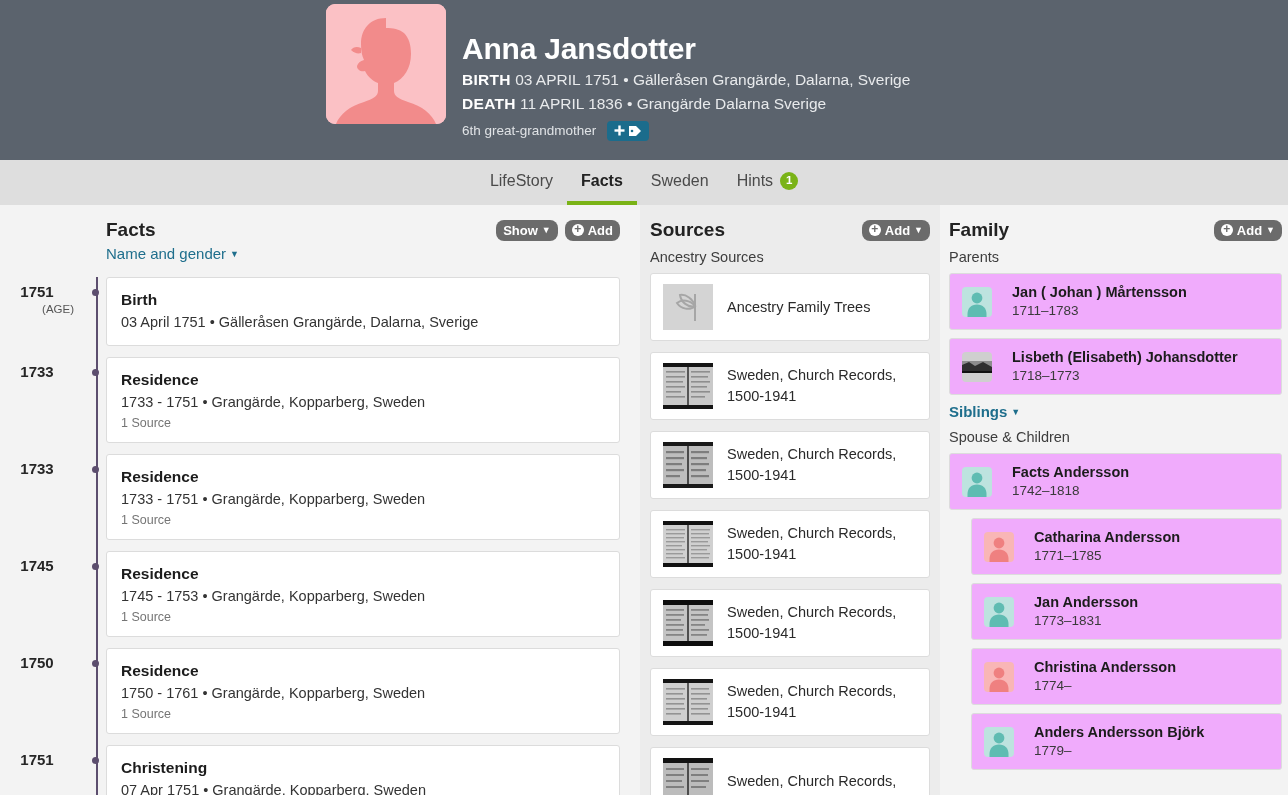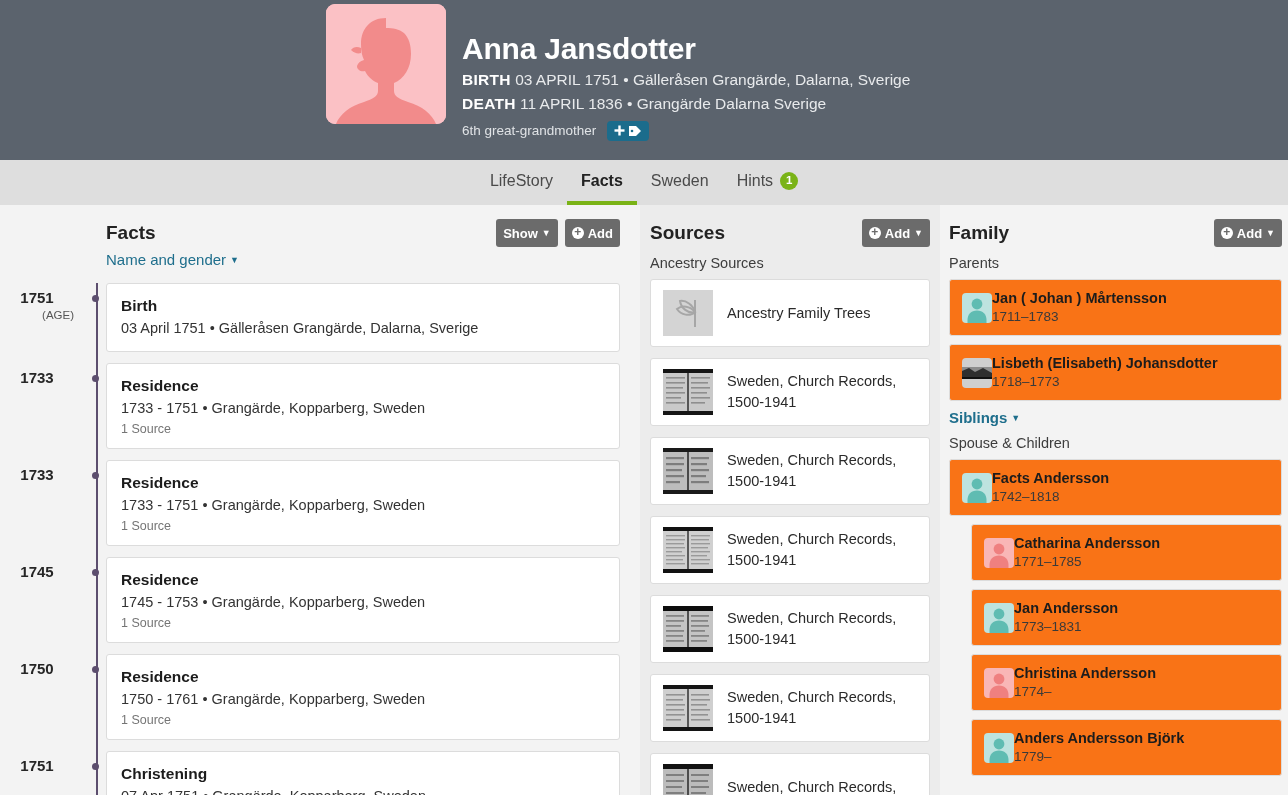--- a/index.html
+++ b/index.html
@@ -80,22 +80,22 @@
   .col-sources{ width: 300px; background: #ececec; padding: 0 10px; }
   .col-family { width: 348px; background: #f3f3f3; padding: 0 6px 0 9px; }
 
   .col-head {
     display: flex; align-items: center; justify-content: space-between;
     padding: 14px 0 4px 0;
   }
   .col-title { font-size: 19px; font-weight: bold; color: #222; }
   .btn-group { display: flex; gap: 7px; }
   .gbtn {
-    background: #6b6b6b; color: #fff; border: none; border-radius: 3px;
-    height: 28px; padding: 0 7px;
+    background: #6b6b6b; color: #fff; border: none; border-radius: 8px;
+    height: 21px; padding: 0 7px;
     font-size: 13px; font-weight: bold;
     font-family: "Liberation Sans", sans-serif;
     display: inline-flex; align-items: center; gap: 4px;
     cursor: pointer; line-height: 1;
   }
   .caret { font-size: 9px; }
   .plus-circ {
     width: 12px; height: 12px; border-radius: 50%;
     background: #fff; color: #6b6b6b;
     font-size: 12px; font-weight: bold; line-height: 11px;
@@ -144,22 +144,22 @@
     display: flex; align-items: center; gap: 14px;
     padding: 10px 12px; margin-bottom: 11px;
     min-height: 60px; cursor: pointer;
   }
   .src-thumb { width: 50px; height: 46px; flex: none; }
   .src-thumb svg, .src-thumb div { display: block; }
   .src-label { font-size: 14.5px; color: #2a2a2a; line-height: 21px; }
 
   
   .fam-card {
-    background: #f97316; border: 1px solid #dcdcdc; border-radius: 3px;
-    display: flex; align-items: center; gap: 0;
+    background: #f0abfc; border: 1px solid #dcdcdc; border-radius: 3px;
+    display: flex; align-items: center; gap: 20px;
     padding: 9px 12px; margin-bottom: 8px; cursor: pointer;
   }
   .fam-card.child { margin-left: 22px; }
   .fam-av { width: 30px; height: 30px; border-radius: 4px; flex: none; overflow: hidden; }
   .fam-av svg { display: block; width: 30px; height: 30px; }
   .fam-name { font-size: 14.5px; font-weight: bold; color: #1c1c1c; line-height: 19px; }
   .fam-dates { font-size: 13.5px; color: #3a3a3a; line-height: 18px; }
   .fam-section { font-size: 14.5px; color: #3d3d3d; margin: 6px 0 8px 0; }
   .siblings-link { margin: 2px 0 8px 0; font-weight: bold; }
 </style>

